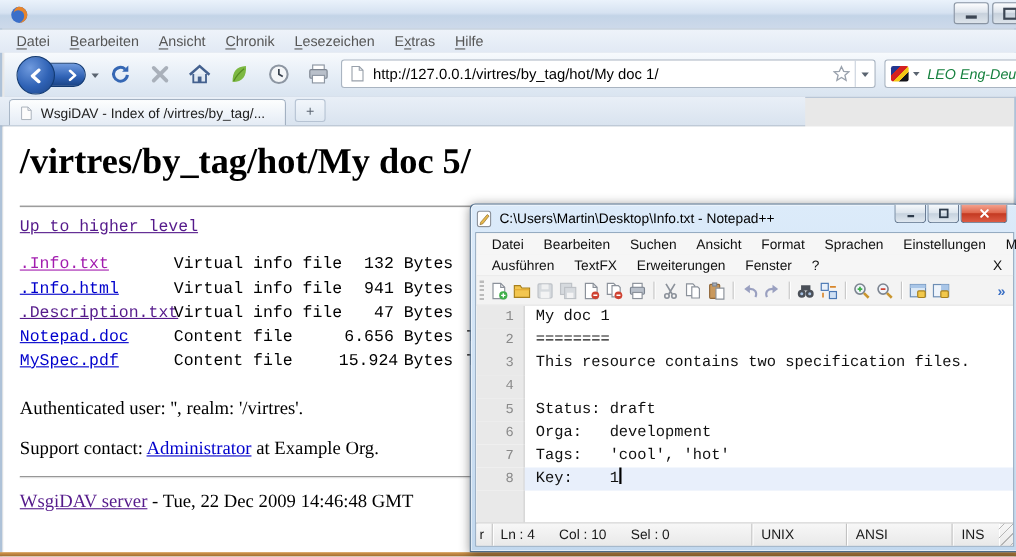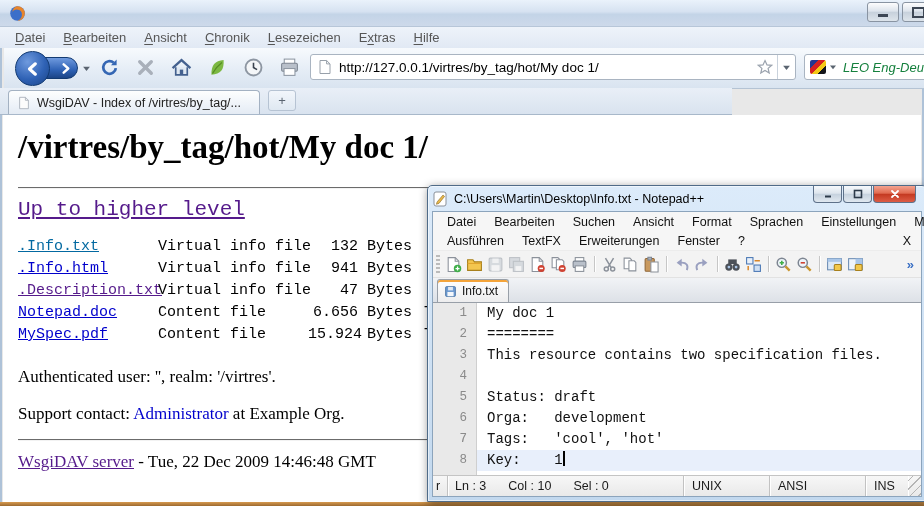--- a/index.html
+++ b/index.html
@@ -63,32 +63,32 @@
   .fx-newtab{position:absolute;left:268px;bottom:3px;width:26px;height:19px;
     border:1px solid #b6c3d3;border-radius:3px;background:linear-gradient(#f2f6fb,#dfe8f2);
     display:flex;align-items:center;justify-content:center;font-size:13px;color:#5a6470;}
 
   .fx-content{position:absolute;left:3px;top:115px;width:918px;height:387px;background:#fff;
     padding:6px 8px 0 15px;box-sizing:border-box;overflow:hidden;}
   .page-h1{font-family:"Liberation Serif",serif;font-weight:bold;font-size:33px;color:#000;
     margin:6px 0 0 0;line-height:40px;}
   .page-hr{border:none;border-top:1px solid #6b6b6b;border-bottom:1px solid #f2f2f2;margin:20px 0 0 0;}
   .mono{font-family:"Liberation Mono","DejaVu Sans Mono",monospace;}
-  .up-link{display:inline-block;margin-top:9px;font-size:21px;color:#551a8b;text-decoration:underline;}
+  .up-link{display:inline-block;margin-top:9px;font-size:15px;color:#551a8b;text-decoration:underline;}
   .file-list{margin-top:15px;}
   .file-row{display:flex;font-size:15px;line-height:22px;white-space:pre;}
   .f-name{width:140px;text-decoration:underline;}
   .f-type{width:150px;color:#000;}
   .f-size{width:50px;text-align:right;color:#000;}
   .f-unit{margin-left:9px;width:45px;color:#000;}
   .f-extra{margin-left:12px;color:#000;}
   .serif-line{font-family:"Liberation Serif",serif;font-size:17px;color:#000;}
   .auth-line{margin-top:21px;}
   .support-line{margin-top:17px;}
-  .support-link{color:#0000cc;}
+  .support-link{color:#0000cc;text-decoration:underline;}
   .hr2{margin-top:15px;}
   .footer-line{margin-top:11px;}
   .footer-link{color:#551a8b;text-decoration:underline;}
 
   .taskbar-strip{position:absolute;left:0;top:502px;width:924px;height:4px;
     background:linear-gradient(#d79a4e,#9c6a30);z-index:1;}
 
   
   .npp{position:absolute;left:427px;top:185px;width:500px;height:317px;z-index:5;
     background:linear-gradient(#dcebfa,#c2d8ee);border:1px solid #4f6b88;border-radius:5px 5px 0 0;
@@ -275,25 +275,25 @@
       <svg viewBox="0 0 16 16" width="14" height="14">
           <path d="M3 1.5h6.6L13 4.9v9.6H3z" fill="#fcfcfc" stroke="#a8b0ba"></path>
           <path d="M9.6 1.5v3.4H13" fill="none" stroke="#a8b0ba"></path>
         </svg>
       <span class="fx-tab-label">WsgiDAV - Index of /virtres/by_tag/...</span>
     </span>
     <span class="fx-newtab">+</span>
   </div>
 
   <div class="fx-content">
-    <h1 class="page-h1">/virtres/by_tag/hot/My doc 1/</h1>
+    <h1 class="page-h1">/virtres/by_tag/hot/My doc 5/</h1>
     <hr class="page-hr">
     <a class="up-link mono">Up to higher level</a>
     <div class="file-list mono" id="file-list">
-        <div class="file-row"><a class="f-name" style="color: #0369a1;">.Info.txt</a><span class="f-type">Virtual info file</span><span class="f-size">132</span><span class="f-unit">Bytes</span><span class="f-extra"></span></div>
+        <div class="file-row"><a class="f-name" style="color: #a21caf;">.Info.txt</a><span class="f-type">Virtual info file</span><span class="f-size">132</span><span class="f-unit">Bytes</span><span class="f-extra"></span></div>
         <div class="file-row"><a class="f-name" style="color: rgb(0, 0, 204);">.Info.html</a><span class="f-type">Virtual info file</span><span class="f-size">941</span><span class="f-unit">Bytes</span><span class="f-extra"></span></div>
         <div class="file-row"><a class="f-name" style="color: rgb(85, 26, 139);">.Description.txt</a><span class="f-type">Virtual info file</span><span class="f-size">47</span><span class="f-unit">Bytes</span><span class="f-extra"></span></div>
         <div class="file-row"><a class="f-name" style="color: rgb(0, 0, 204);">Notepad.doc</a><span class="f-type">Content file</span><span class="f-size">6.656</span><span class="f-unit">Bytes</span><span class="f-extra">Tue</span></div>
         <div class="file-row"><a class="f-name" style="color: rgb(0, 0, 204);">MySpec.pdf</a><span class="f-type">Content file</span><span class="f-size">15.924</span><span class="f-unit">Bytes</span><span class="f-extra">Tue</span></div>
       </div>
     <div class="serif-line auth-line">Authenticated user: '', realm: '/virtres'.</div>
     <div class="serif-line support-line">
       <span>Support contact: </span><a class="support-link">Administrator</a><span> at Example Org.</span>
     </div>
     <hr class="page-hr hr2">
@@ -516,30 +516,20 @@
           <span>
             <svg viewBox="0 0 16 16" width="17" height="17">
               <rect x="1.5" y="2.5" width="13" height="10.5" fill="#eef4fb" stroke="#6c8db4"></rect>
               <rect x="8" y="2.5" width="6.5" height="10.5" fill="#a9c6e8"></rect>
               <rect x="7.8" y="8" width="6.4" height="5.6" rx="1" fill="#f2c84b" stroke="#a8801c"></rect>
             </svg>
           </span>
         </span>
         <span class="tb-overflow">»</span>
       </div>
-    <div class="npp-tabbar">
-      <span class="npp-tab">
-        <svg viewBox="0 0 16 16" width="13" height="13">
-            <rect x="2" y="2" width="12" height="12" rx="1" fill="#6f9bd1" stroke="#3f6b9e"></rect>
-            <rect x="5" y="2.4" width="6" height="4.2" fill="#dfe8f4"></rect>
-            <rect x="4.2" y="8.6" width="7.6" height="5.2" fill="#f4f7fb"></rect>
-          </svg>
-        <span class="npp-tab-label">Info.txt</span>
-      </span>
-    </div>
     <div class="npp-editor" id="npp-editor">
         <div class="ed-line">
           <span class="ed-num">1</span>
           <span class="ed-text">My doc 1</span>
         </div>
         <div class="ed-line">
           <span class="ed-num">2</span>
           <span class="ed-text">========</span>
         </div>
         <div class="ed-line">
@@ -567,21 +557,21 @@
           <span class="ed-text">Key:    1<span class="caret"></span></span>
         </div>
         <div class="ed-line fill">
           <span class="ed-num"></span>
           <span class="ed-text"></span>
         </div>
       </div>
     <div class="npp-status">
       <span class="st-pane st-left">r</span>
       <span class="st-pane st-pos">
-        <span>Ln : 3</span>
+        <span>Ln : 4</span>
         <span>Col : 10</span>
         <span>Sel : 0</span>
       </span>
       <span class="st-pane st-eol">UNIX</span>
       <span class="st-pane st-enc">ANSI</span>
       <span class="st-pane st-ins">INS</span>
       <span class="st-grip"></span>
     </div>
   </div>
 </div>

